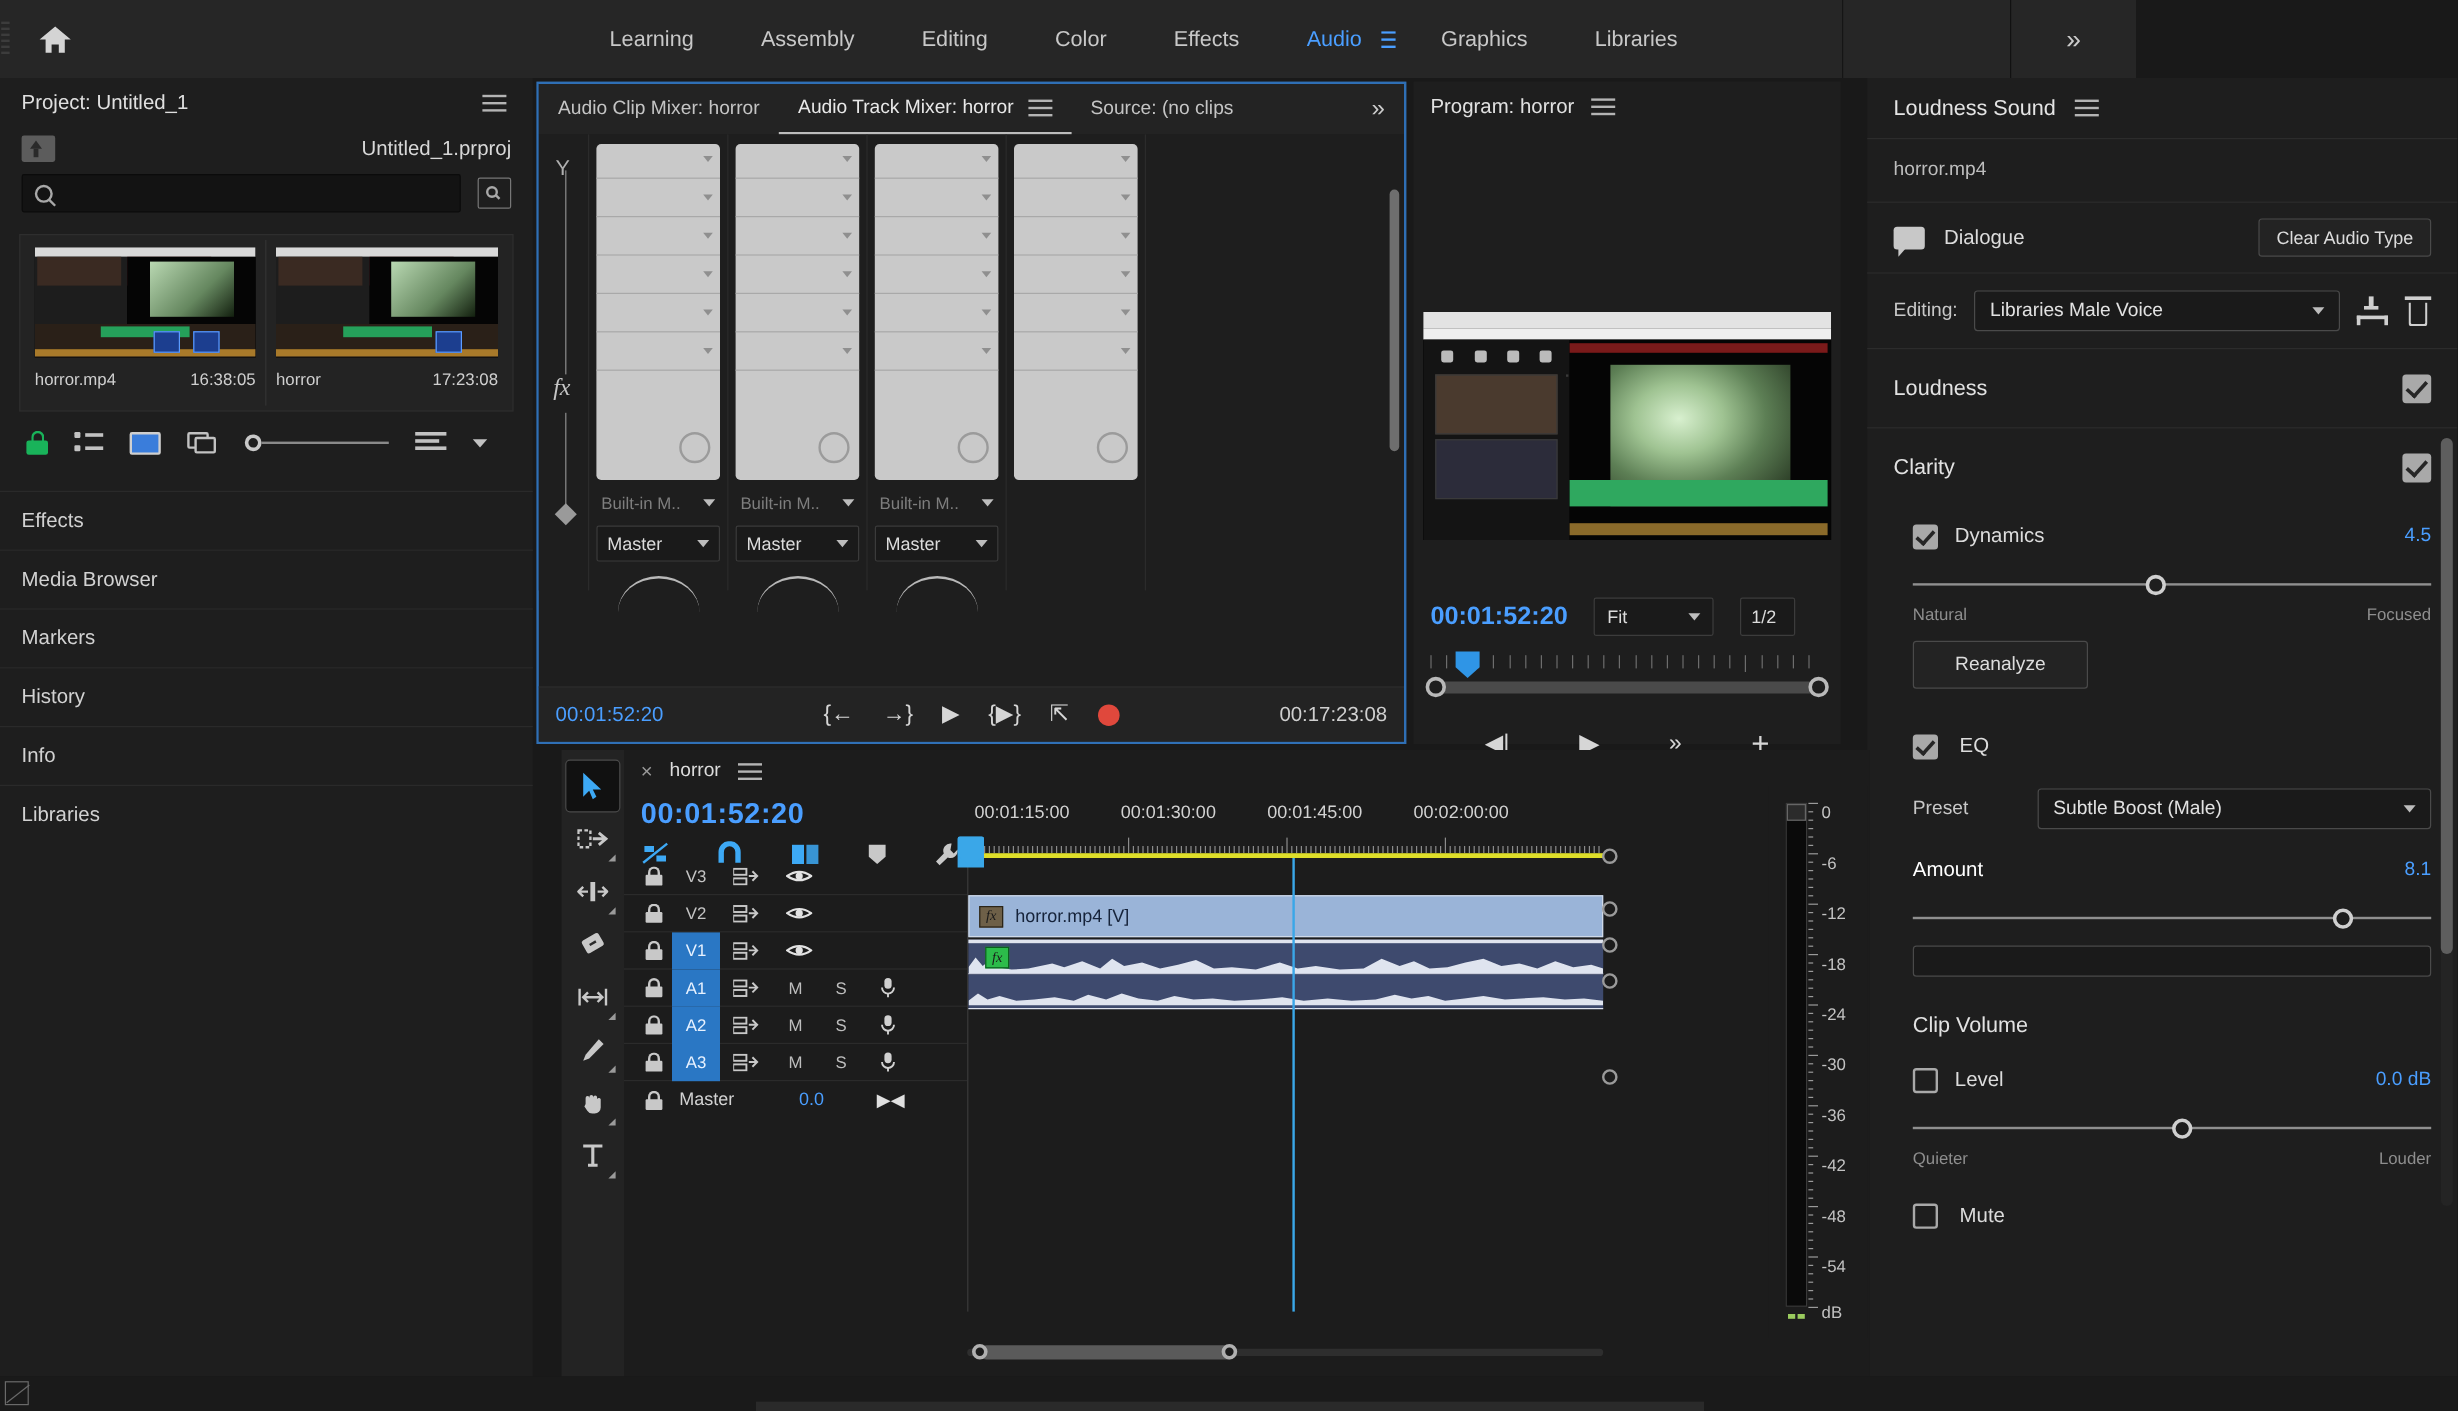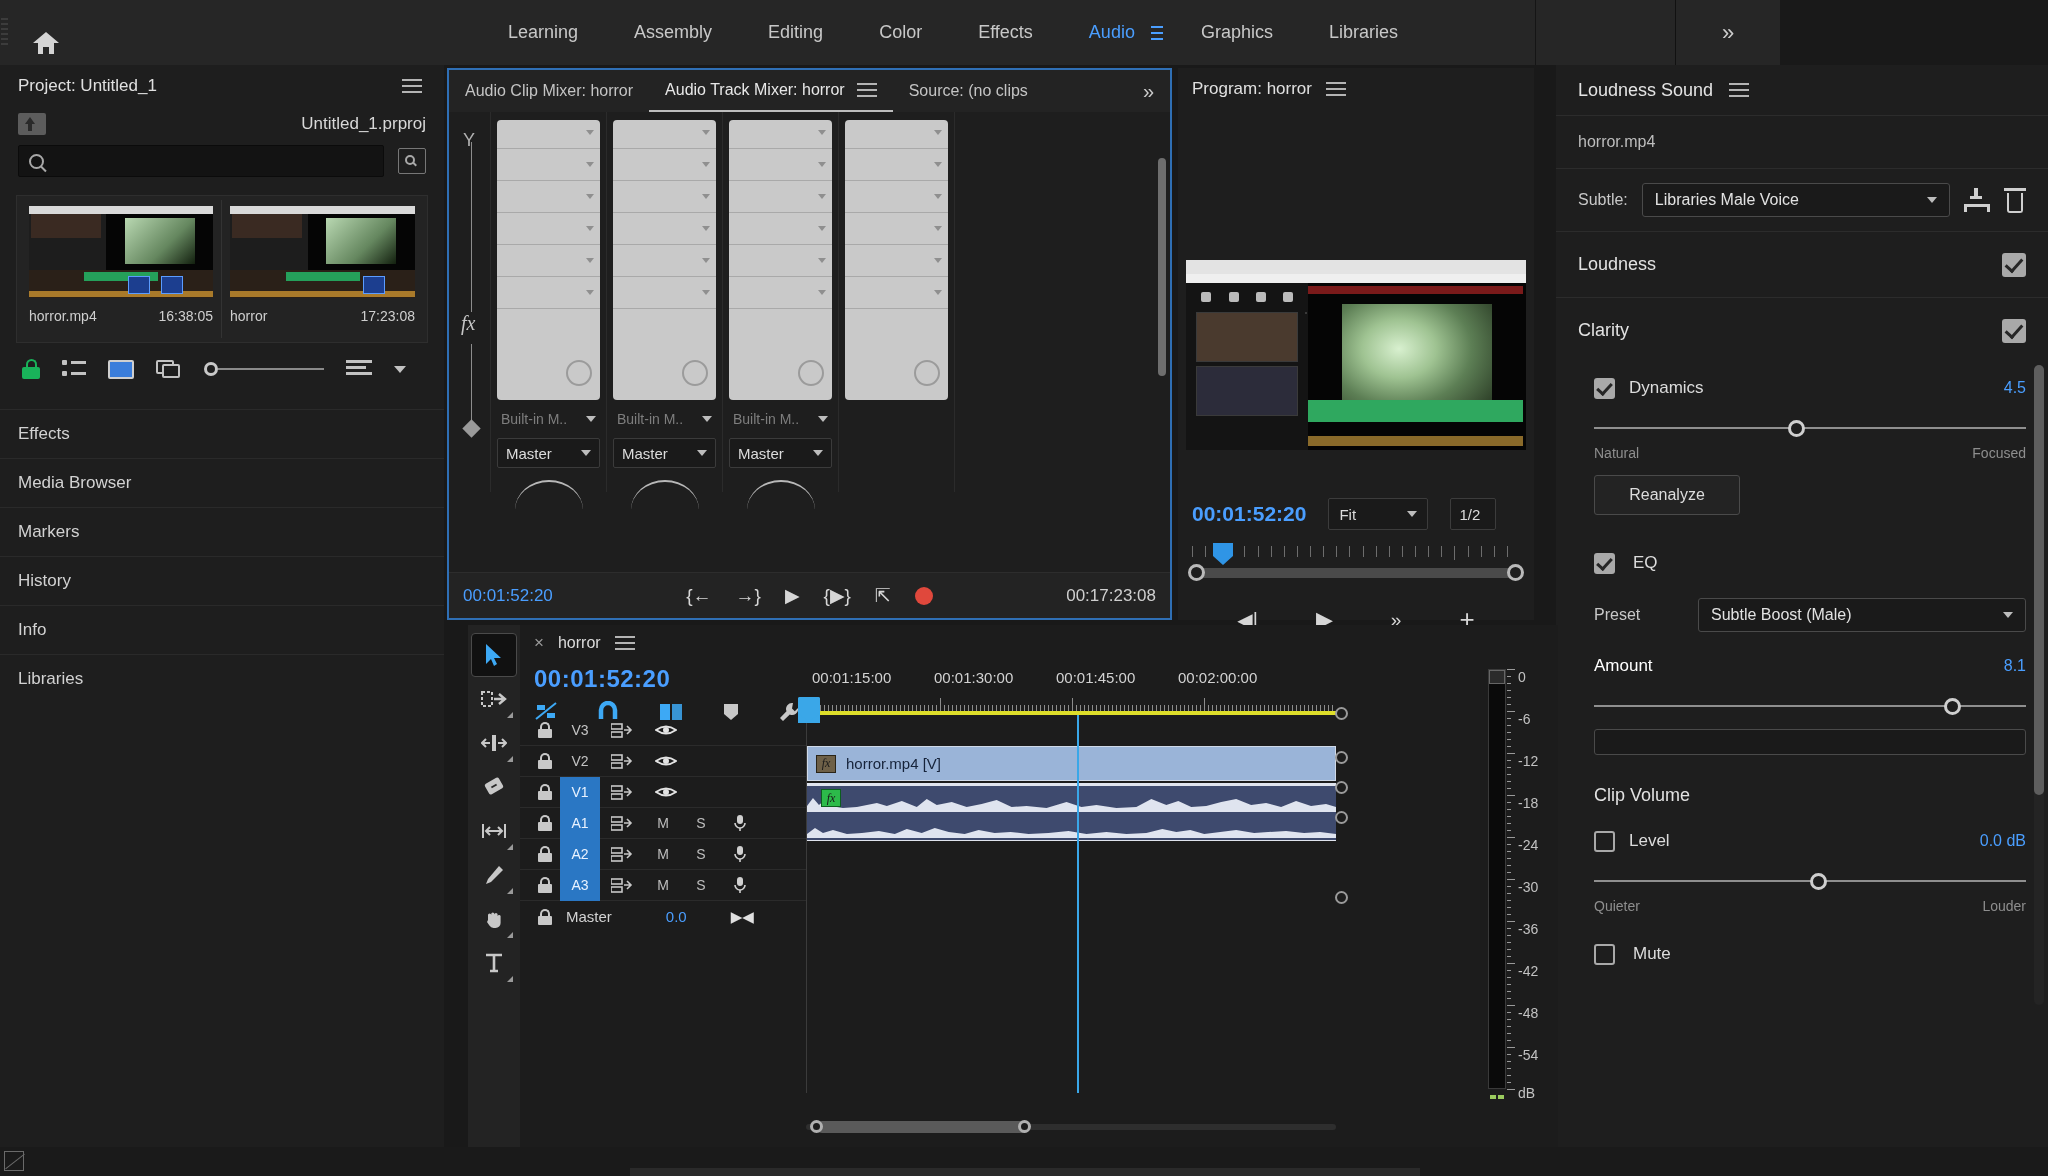--- a/index.html
+++ b/index.html
@@ -8,21 +8,21 @@
     background: #191919;
     font-family: "Liberation Sans", sans-serif;
     color: #d6d6d6;
     overflow: hidden;
   }
   .app { position: relative; width: 2048px; height: 1176px; }
 
   
   .topbar {
     position: absolute; left: 0; top: 0; width: 1780px; height: 65px;
-    background: #262626; display: flex; align-items: flex-end;
+    background: #262626; display: flex; align-items: center;
   }
   .home-btn { margin-left: 24px; width: 44px; height: 44px; display:flex; align-items:center; justify-content:center; }
   .home-icon { width: 28px; height: 24px; }
   .wsnav { position:absolute; left: 480px; top:0; height:65px; display:flex; align-items:center; gap: 0px; }
   .ws-item {
     font-size: 18px; color: #c8c8c8; padding: 0 28px; height: 65px;
     display:flex; align-items:center; white-space: nowrap;
   }
   .ws-item.active { color: #4a9eff; }
   .ws-ham { width: 22px; height: 65px; display:flex; align-items:center; margin-left:-12px; padding-right: 10px;}
@@ -715,22 +715,33 @@
       <span class="ham">
           <i></i>
           <i></i>
           <i></i>
         </span>
     </div>
     <div class="es-row">
       <div class="es-file">horror.mp4</div>
     </div>
     <div class="es-row">
+      <div class="es-type">
+        <div class="es-type-l">
+          <span class="bubble"></span>
+          <span>Dialogue</span>
+        </div>
+        <div class="btn-d">
+          <span>Clear Audio Type</span>
+        </div>
+      </div>
+    </div>
+    <div class="es-row">
       <div class="es-preset">
-        <span class="es-lbl">Subtle:</span>
+        <span class="es-lbl">Editing:</span>
         <div class="sel">
           <span>Libraries Male Voice</span>
           <span class="chev-sm"></span>
         </div>
         <div class="ic-save">
           <i style="left:10px;top:0;width:4px;height:10px"></i>
           <i style="left:6px;top:8px;width:12px;height:3px;transform:skewX(0)"></i>
           <i style="left:0;top:16px;width:26px;height:3px"></i>
           <i style="left:0;top:16px;width:3px;height:8px"></i>
           <i style="left:23px;top:16px;width:3px;height:8px"></i>

